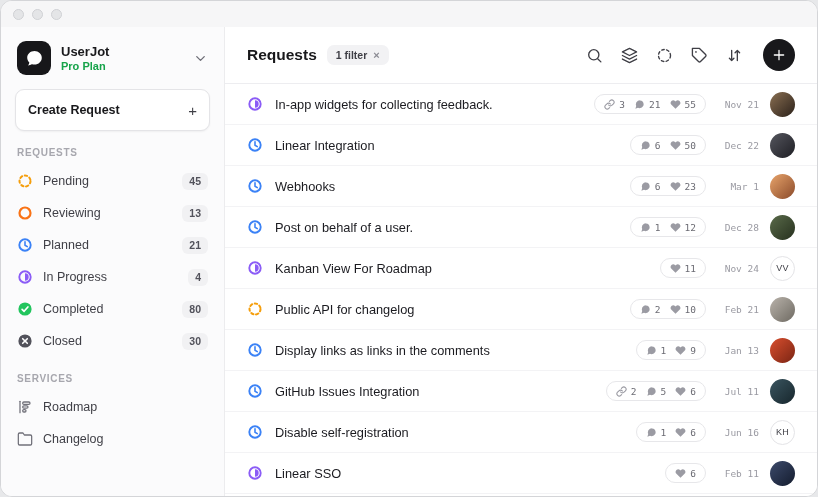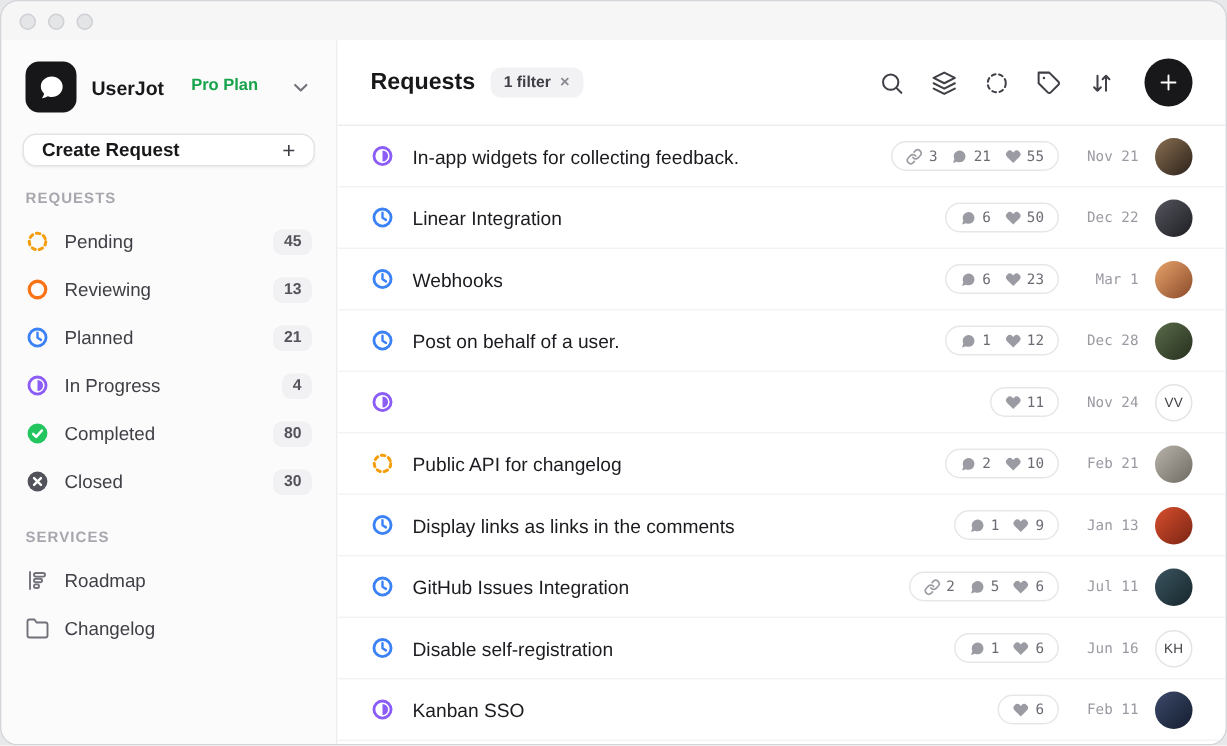--- a/index.html
+++ b/index.html
@@ -6,26 +6,26 @@
   html,body{width:818px;height:497px}
   body{background:#e7e8ea;font-family:"Liberation Sans",sans-serif;-webkit-font-smoothing:antialiased;overflow:hidden}
   .window{position:relative;width:818px;height:497px;background:#fff;border:1px solid #d4d5d8;border-radius:12px;overflow:hidden;display:flex;flex-direction:column}
   .titlebar{height:26px;flex:0 0 26px;background:#f6f6f7;display:flex;align-items:center;padding-left:12px;gap:8px}
   .tl{width:11px;height:11px;border-radius:50%;background:#e4e5e7;border:1px solid #cfd0d4;cursor:pointer}
   .body{flex:1;display:flex;min-height:0}
   .sidebar{width:224px;flex:0 0 224px;background:#fbfbfc;border-right:1px solid #ececee;padding:12px 14px;display:flex;flex-direction:column}
   .ws{display:flex;align-items:center;gap:10px;padding:2px 2px 0;margin-bottom:14px;cursor:pointer}
   .logo{width:34px;height:34px;border-radius:9px;background:#17171a;display:flex;align-items:center;justify-content:center;flex:0 0 34px}
   .logo svg{width:19px;height:19px;display:block}
-  .ws-meta{display:flex;gap:18px}
+  .ws-meta{display:flex;flex-direction:column;gap:1px}
   .ws-name{font-size:13px;font-weight:700;color:#18181b}
   .ws-plan{font-size:11px;font-weight:600;color:#16a34a}
   .chev{margin-left:auto;color:#71717a;width:15px;height:15px}
   .chev svg{width:15px;height:15px;display:block}
-  .create-btn{height:22px;border:1px solid #e4e4e7;background:#fff;border-radius:9px;display:flex;align-items:center;justify-content:space-between;padding:0 12px;font-family:inherit;font-size:12.5px;font-weight:600;color:#18181b;box-shadow:0 1px 2px rgba(0,0,0,.05);cursor:pointer}
+  .create-btn{height:42px;border:1px solid #e4e4e7;background:#fff;border-radius:9px;display:flex;align-items:center;justify-content:space-between;padding:0 12px;font-family:inherit;font-size:12.5px;font-weight:600;color:#18181b;box-shadow:0 1px 2px rgba(0,0,0,.05);cursor:pointer}
   .create-btn .plus{font-size:15px;font-weight:500;color:#3f3f46}
   .sec-label{margin:16px 2px 7px;font-size:10px;font-weight:700;letter-spacing:.07em;color:#a7a7ae}
   .side-item{display:flex;align-items:center;gap:10px;height:32px;padding:0 2px;cursor:pointer;border-radius:7px}
   .side-ic{width:16px;height:16px;flex:0 0 16px}
   .side-ic svg{width:16px;height:16px;display:block}
   .side-ic.svc{color:#71717a}
   .side-label{font-size:12.5px;color:#3f3f46;font-weight:500}
   .count{margin-left:auto;background:#f1f1f3;border-radius:6px;padding:2.5px 7px;font-size:10.5px;color:#52525b;font-weight:600}
   .main{flex:1;background:#fff;display:flex;flex-direction:column;min-width:0}
   .main-header{height:57px;flex:0 0 57px;display:flex;align-items:center;gap:10px;padding:0 22px;border-bottom:1px solid #ededf0}
@@ -361,20 +361,21 @@
               <span class="avatar" style="background: linear-gradient(135deg, rgb(90, 107, 74), rgb(38, 48, 30));"></span>
             </span>
           </div>
           <div class="req-row">
             <span class="req-ic">
               <svg viewBox="0 0 16 16">
                 <circle cx="8" cy="8" r="5.7" fill="none" stroke="#8b5cf6" stroke-width="1.9"></circle>
                 <path d="M8 4.3a3.7 3.7 0 0 1 0 7.4z" fill="#8b5cf6"></path>
               </svg>
             </span>
+            <span class="req-title">Kanban View For Roadmap</span>
             <span class="req-right">
               <span class="stats">
                 <span class="stat">
                   <span class="stat-ic">
                     <svg viewBox="0 0 24 24" fill="currentColor">
                       <path d="M20.84 4.61a5.5 5.5 0 0 0-7.78 0L12 5.67l-1.06-1.06a5.5 5.5 0 0 0-7.78 7.78l1.06 1.06L12 21.23l7.78-7.78 1.06-1.06a5.5 5.5 0 0 0 0-7.78z"></path>
                     </svg>
                   </span>
                   <span class="stat-n">11</span>
                 </span>
@@ -515,21 +516,21 @@
               <span class="avatar initials">KH</span>
             </span>
           </div>
           <div class="req-row">
             <span class="req-ic">
               <svg viewBox="0 0 16 16">
                 <circle cx="8" cy="8" r="5.7" fill="none" stroke="#8b5cf6" stroke-width="1.9"></circle>
                 <path d="M8 4.3a3.7 3.7 0 0 1 0 7.4z" fill="#8b5cf6"></path>
               </svg>
             </span>
-            <span class="req-title">Kanban SSO</span>
+            <span class="req-title">Linear SSO</span>
             <span class="req-right">
               <span class="stats">
                 <span class="stat">
                   <span class="stat-ic">
                     <svg viewBox="0 0 24 24" fill="currentColor">
                       <path d="M20.84 4.61a5.5 5.5 0 0 0-7.78 0L12 5.67l-1.06-1.06a5.5 5.5 0 0 0-7.78 7.78l1.06 1.06L12 21.23l7.78-7.78 1.06-1.06a5.5 5.5 0 0 0 0-7.78z"></path>
                     </svg>
                   </span>
                   <span class="stat-n">6</span>
                 </span>

